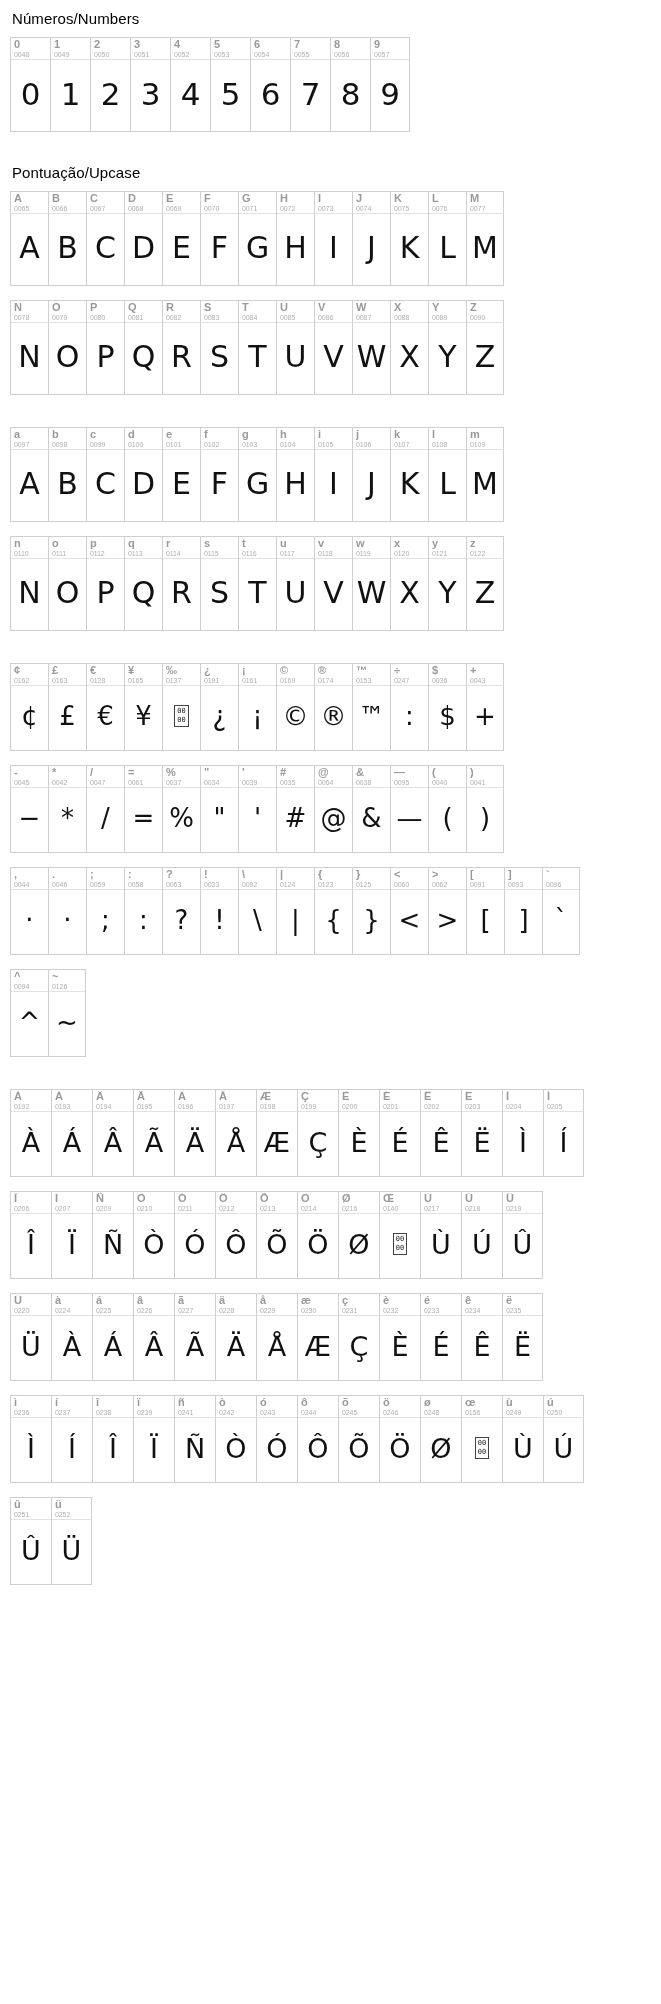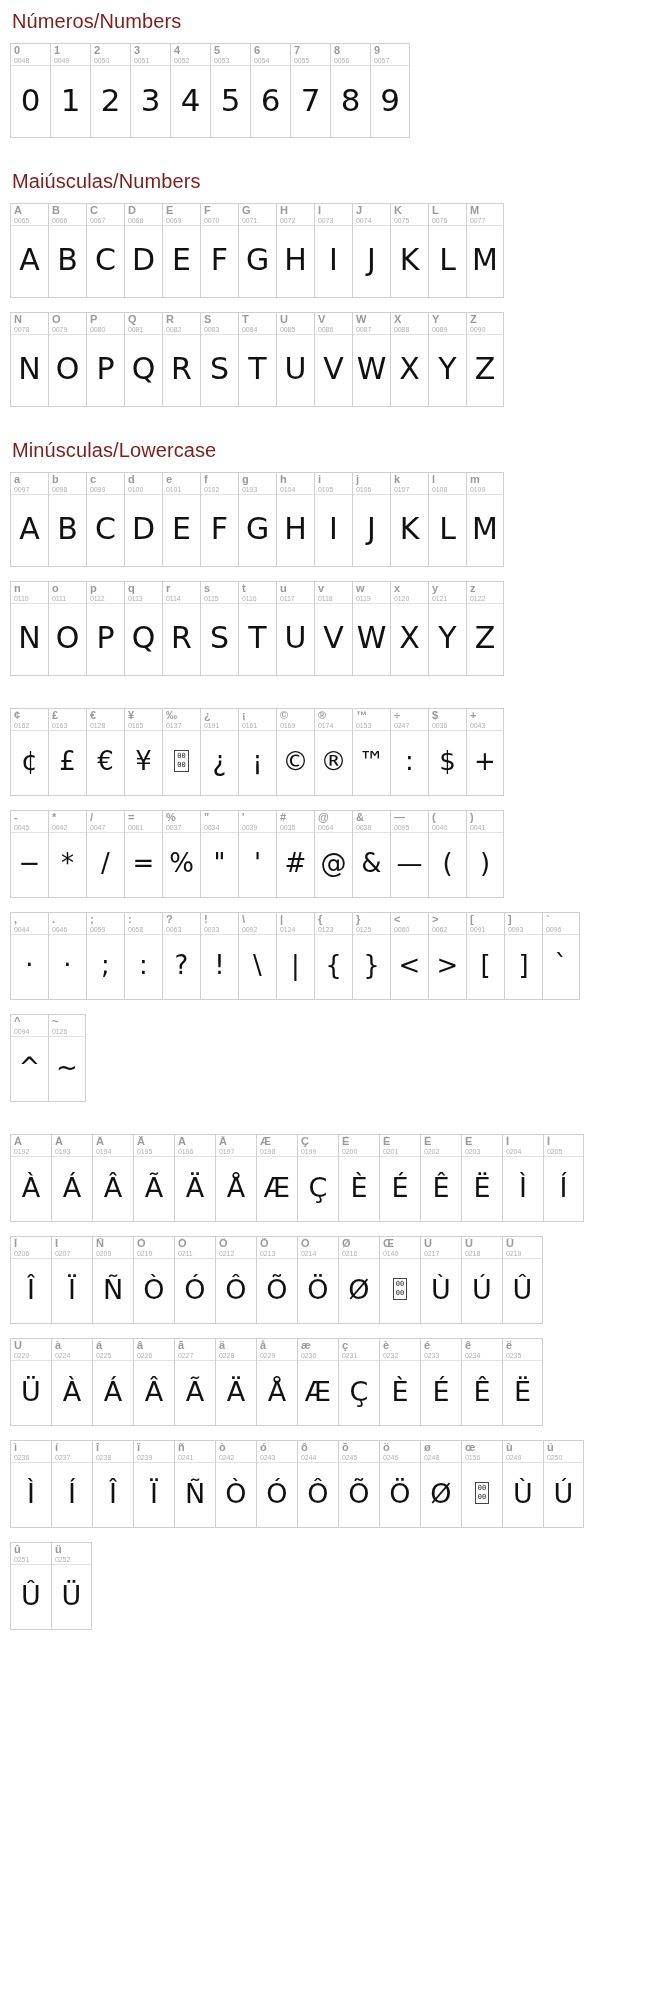--- a/index.html
+++ b/index.html
@@ -15,22 +15,22 @@
   }
   .page {
     width: 661px;
     box-sizing: border-box;
     padding: 6px 10px 30px 10px;
   }
   .section {
     margin-bottom: 18px;
   }
   .section-title {
-    font-size: 20px;
-    color: #7f1d1d;
+    font-size: 15px;
+    color: #000000;
     font-weight: 400;
     margin: 4px 0 10px 2px;
     letter-spacing: 0.1px;
   }
   .grid {
     display: flex;
     flex-wrap: wrap;
     align-items: flex-start;
   }
   .row {
@@ -189,21 +189,21 @@
               <div class="hdr">
                 <span class="ch">9</span>
                 <span class="code">0057</span>
               </div>
               <div class="glyph">9</div>
             </div>
           </div>
         </div>
       </div>
       <div class="section">
-        <div class="section-title">Maiúsculas/Numbers</div>
+        <div class="section-title">Pontuação/Upcase</div>
         <div class="grid" style="flex-direction: column;">
           <div class="row">
             <div class="cell w-up">
               <div class="hdr">
                 <span class="ch">A</span>
                 <span class="code">0065</span>
               </div>
               <div class="glyph">A</div>
             </div>
             <div class="cell w-up">
@@ -380,21 +380,20 @@
               <div class="hdr">
                 <span class="ch">Z</span>
                 <span class="code">0090</span>
               </div>
               <div class="glyph">Z</div>
             </div>
           </div>
         </div>
       </div>
       <div class="section">
-        <div class="section-title">Minúsculas/Lowercase</div>
         <div class="grid" style="flex-direction: column;">
           <div class="row">
             <div class="cell w-low">
               <div class="hdr">
                 <span class="ch">a</span>
                 <span class="code">0097</span>
               </div>
               <div class="glyph">A</div>
             </div>
             <div class="cell w-low">

